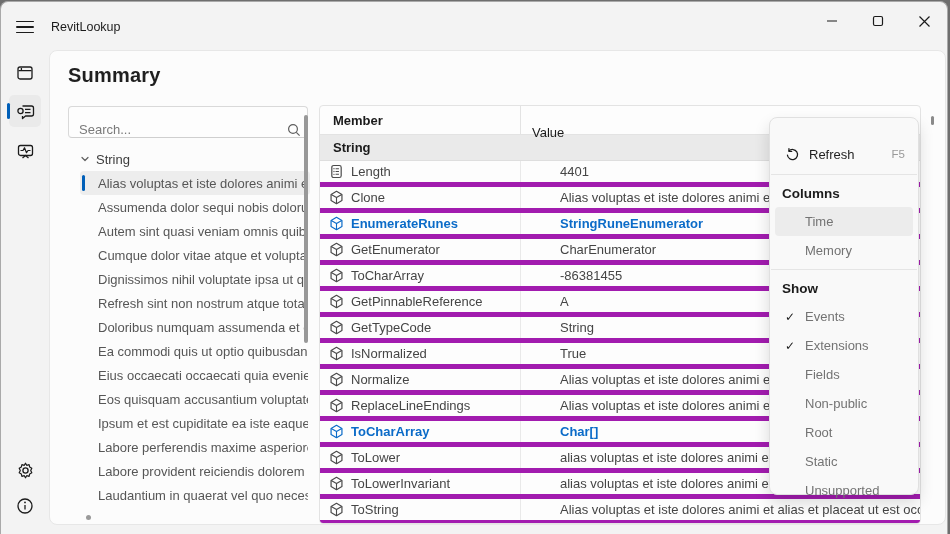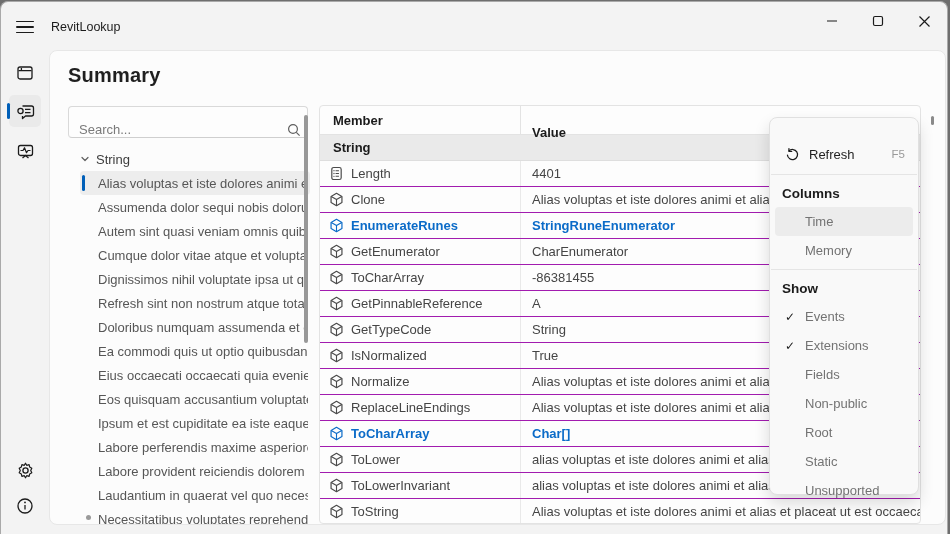--- a/index.html
+++ b/index.html
@@ -63,23 +63,23 @@
   .tree-scrollbar{position:absolute;left:254px;top:64px;width:4px;height:228px;border-radius:2px;background:#989898;}
   .tree-dot{position:absolute;left:36px;top:464px;width:5px;height:5px;border-radius:50%;background:#9a9a9a;}
   
   .grid{
     position:absolute;left:318px;top:103px;width:602px;height:419px;
     background:#fdfdfd;border:1px solid #e3e3e3;box-sizing:border-box;
     border-radius:4px;overflow:hidden;
   }
   .grid-header{display:flex;height:28px;border-bottom:1px solid #e3e3e3;align-items:center;}
   .gh-member{width:201px;box-sizing:border-box;padding-left:13px;font-size:13px;font-weight:700;color:#1b1b1b;border-right:1px solid #e3e3e3;height:100%;display:flex;align-items:center;}
-  .gh-value{flex:1;padding-left:11px;font-size:13px;font-weight:700;color:#1b1b1b;margin-top:24px;}
+  .gh-value{flex:1;padding-left:11px;font-size:13px;font-weight:400;color:#1b1b1b;margin-top:24px;}
   .group-row{height:26px;background:#eaeaea;border-bottom:1px solid #dedede;display:flex;align-items:center;padding-left:13px;font-size:13px;font-weight:700;color:#1b1b1b;box-sizing:border-box;}
-  .data-row{display:flex;height:26px;border-bottom:1px solid #a21caf;box-sizing:border-box;}
+  .data-row{display:flex;height:26px;border-bottom:5px solid #a21caf;box-sizing:border-box;gap:28px;}
   .cell-member{width:201px;box-sizing:border-box;border-right:1px solid #e9e9e9;display:flex;align-items:center;padding-left:8px;overflow:hidden;}
   .cell-member .m-icon{width:17px;height:17px;margin-right:6px;flex:none;display:flex;align-items:center;justify-content:center;}
   .cell-member .m-label{font-size:13px;color:#454545;white-space:nowrap;}
   .cell-value{flex:1;display:flex;align-items:center;padding-left:11px;overflow:hidden;}
   .cell-value .v-label{font-size:13px;color:#454545;white-space:nowrap;}
   .data-row.accent .m-label,.data-row.accent .v-label{color:#0b6bc8;font-weight:700;}
   .mini-scroll{position:absolute;left:930px;top:114px;width:3px;height:9px;border-radius:2px;background:#8a8a8a;}
   
   .menu{
     position:absolute;left:768px;top:115px;width:150px;height:378px;
@@ -238,23 +238,20 @@
           </div>
           <div class="tree-item">
             <span class="t-label">Labore perferendis maxime asperiore</span>
           </div>
           <div class="tree-item">
             <span class="t-label">Labore provident reiciendis dolorem</span>
           </div>
           <div class="tree-item">
             <span class="t-label">Laudantium in quaerat vel quo neces</span>
           </div>
-          <div class="tree-item">
-            <span class="t-label">Necessitatibus voluptates reprehend</span>
-          </div>
         </div>
     </div>
     <div class="tree-scrollbar"></div>
     <div class="tree-dot"></div>
   </div>
 
   <div class="grid">
     <div class="grid-header">
       <div class="gh-member">Member</div>
       <div class="gh-value">Value</div>

